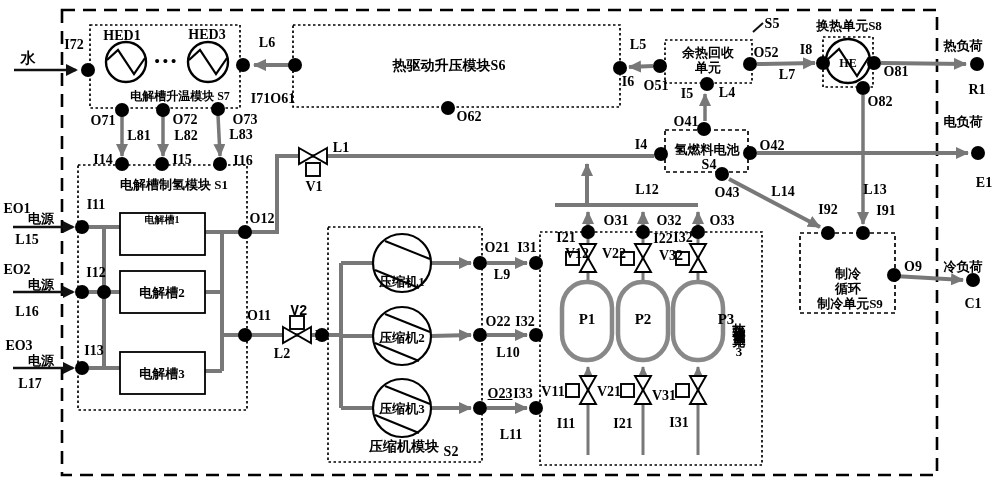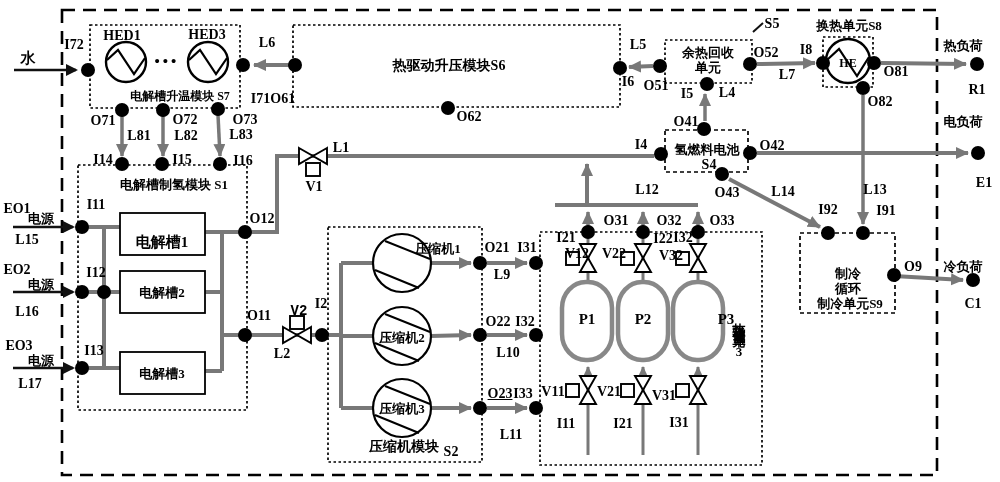--- a/index.html
+++ b/index.html
@@ -252,33 +252,33 @@
       <span class="lb" style="left: 41px; top: 218px; font-size: 13px;">电源</span>
       <span class="lb" style="left: 27px; top: 240px;">L15</span>
       <span class="lb" style="left: 96px; top: 273px;">I12</span>
       <span class="lb" style="left: 17px; top: 270px;">EO2</span>
       <span class="lb" style="left: 41px; top: 284px; font-size: 13px;">电源</span>
       <span class="lb" style="left: 27px; top: 312px;">L16</span>
       <span class="lb" style="left: 94px; top: 351px;">I13</span>
       <span class="lb" style="left: 19px; top: 346px;">EO3</span>
       <span class="lb" style="left: 41px; top: 360px; font-size: 13px;">电源</span>
       <span class="lb" style="left: 30px; top: 384px;">L17</span>
-      <span class="lb" style="left: 162px; top: 242px; font-size: 15px;">电解槽1</span>
+      <span class="lb" style="left: 162px; top: 220px; font-size: 10px;">电解槽1</span>
       <span class="lb" style="left: 162px; top: 292px; font-size: 13px;">电解槽2</span>
       <span class="lb" style="left: 162px; top: 373px; font-size: 13px;">电解槽3</span>
       <span class="lb" style="left: 262px; top: 219px;">O12</span>
       <span class="lb" style="left: 259px; top: 316px;">O11</span>
       <span class="lb" style="left: 314px; top: 187px;">V1</span>
       <span class="lb" style="left: 341px; top: 148px;">L1</span>
       <span class="lb" style="left: 299px; top: 311px; font-family: Liberation Mono, monospace;">V2</span>
-      <span class="lb" style="left: 321px; top: 304px; text-align: center;">I2</span>
+      <span class="lb" style="left: 321px; top: 336px; text-align: center;">I2</span>
       <span class="lb" style="left: 282px; top: 354px;">L2</span>
       <span class="lb" style="left: 449px; top: 66px; font-size: 14px;">热驱动升压模块S6</span>
       <span class="lb" style="left: 469px; top: 117px;">O62</span>
-      <span class="lb" style="left: 402px; top: 248px; font-size: 13px; margin-left: 36px;">压缩机1</span>
+      <span class="lb" style="left: 402px; top: 281px; font-size: 13px;">压缩机1</span>
       <span class="lb" style="left: 402px; top: 337px; font-size: 13px;">压缩机2</span>
       <span class="lb" style="left: 402px; top: 408px; font-size: 13px;">压缩机3</span>
       <span class="lb" style="left: 404px; top: 447px; font-size: 14px;">压缩机模块</span>
       <span class="lb" style="left: 451px; top: 452px;">S2</span>
       <span class="lb" style="left: 497px; top: 248px;">O21</span>
       <span class="lb" style="left: 527px; top: 248px;">I31</span>
       <span class="lb" style="left: 502px; top: 275px;">L9</span>
       <span class="lb" style="left: 498px; top: 322px;">O22</span>
       <span class="lb" style="left: 525px; top: 322px;">I32</span>
       <span class="lb" style="left: 508px; top: 353px;">L10</span>

